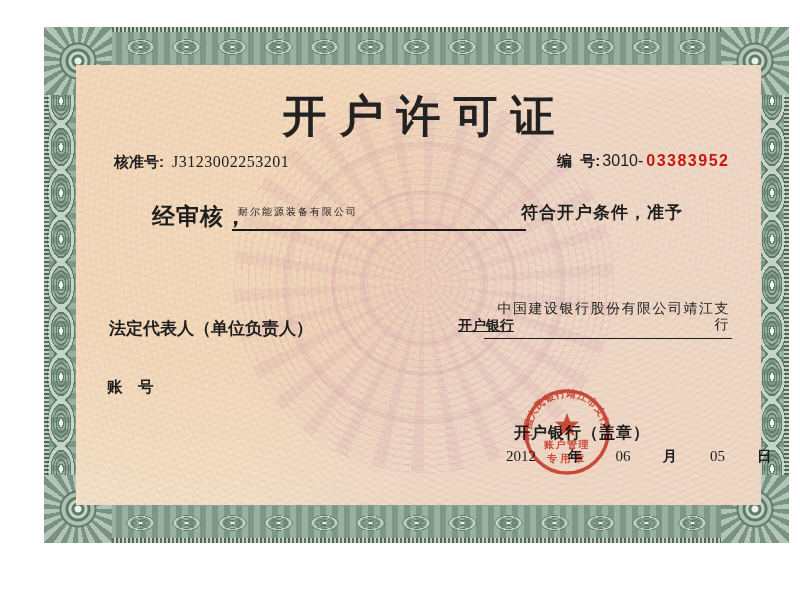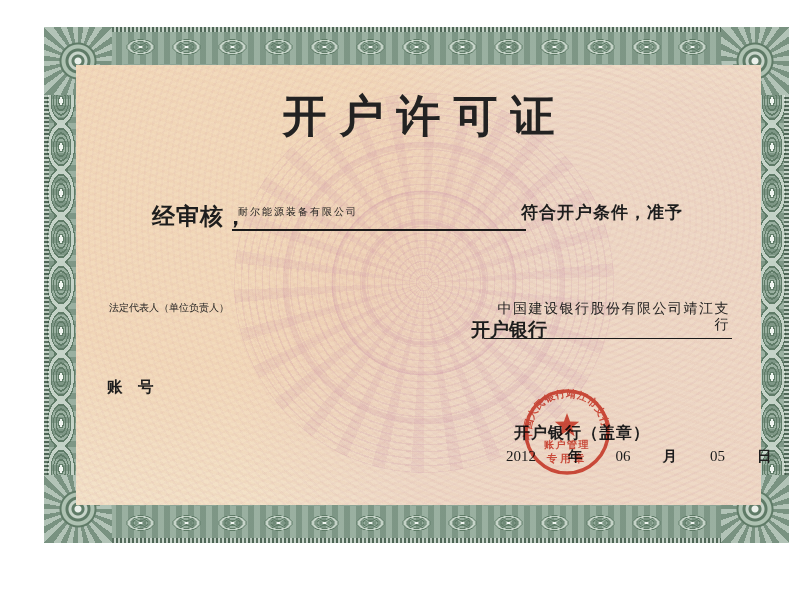--- a/index.html
+++ b/index.html
@@ -88,24 +88,24 @@
   .serial{left:481px;top:87px;font-size:15px;display:flex;align-items:baseline;}
   .serial .prefix{font-size:16px;margin-left:2px;}
   .serial .rednum{font-size:16px;font-weight:700;letter-spacing:1.5px;color:#c5170f;margin-left:3px;}
 
   .l1-prefix{left:76px;top:136px;font-size:23px;font-weight:700;letter-spacing:1px;}
   .company-line{left:156px;top:140px;width:288px;height:24px;border-bottom:2px solid #1a1a1a;
                 font-size:10px;padding-left:6px;font-family:"Liberation Serif",serif;letter-spacing:2px;}
   .l1-suffix{left:445px;top:136px;font-size:17px;font-weight:700;letter-spacing:1px;}
   .l2{left:36px;top:186px;font-size:23px;font-weight:700;letter-spacing:1.5px;}
 
-  .rep-label{left:33px;top:236px;font-size:10px;font-weight:400;}
+  .rep-label{left:33px;top:252px;font-size:17px;font-weight:700;}
   .rep-line{left:211px;top:250px;width:154px;height:22px;border-bottom:1.5px solid #1a1a1a;
             font-size:14px;padding-left:8px;font-family:"Liberation Serif",serif;letter-spacing:1px;}
-  .bank-label{left:395px;top:252px;font-size:19px;font-weight:700;}
+  .bank-label{left:382px;top:252px;font-size:14px;font-weight:700;text-decoration:underline;}
   .bank-name{left:408px;top:236px;width:246px;font-size:14px;line-height:16px;
              font-family:"Liberation Serif",serif;letter-spacing:1.5px;text-align:right;}
   .bank-line{left:408px;top:255px;width:248px;height:18px;border-bottom:1.5px solid #1a1a1a;}
 
   .acct{left:31px;top:312px;display:flex;}
   .acct .lbl{font-size:15.5px;}
   .acct-line{width:298px;height:20px;border-bottom:1.5px solid #1a1a1a;margin-left:4px;
              font-size:16px;padding-left:26px;font-family:"Liberation Serif",serif;letter-spacing:1px;}
 
   .issuer{left:438px;top:358px;font-size:16px;font-weight:700;letter-spacing:1px;}
@@ -129,21 +129,30 @@
   <div class="corner corner-tr"></div>
   <div class="corner corner-bl"></div>
   <div class="corner corner-br"></div>
 
   <div class="paper">
     <div class="watermark"></div>
     <div class="mottle"></div>
 
     <div class="t title">开户许可证</div>
 
+    <div class="t approval">
+      <span class="lbl">核准号:</span>
+      <span class="num serif">J3123002253201</span>
+    </div>
 
+    <div class="t serial">
+      <span class="lbl">编  号:</span>
+      <span class="prefix">3010-</span>
+      <span class="rednum">03383952</span>
+    </div>
 
     <div class="t l1-prefix">经审核，</div>
     <div class="t company-line">耐尔能源装备有限公司</div>
     <div class="t l1-suffix">符合开户条件，准予</div>
 
     <div class="t rep-label">法定代表人（单位负责人）</div>
     <div class="t bank-label">开户银行</div>
     <div class="t bank-line"></div>
     <div class="t bank-name">中国建设银行股份有限公司靖江支行</div>
 

